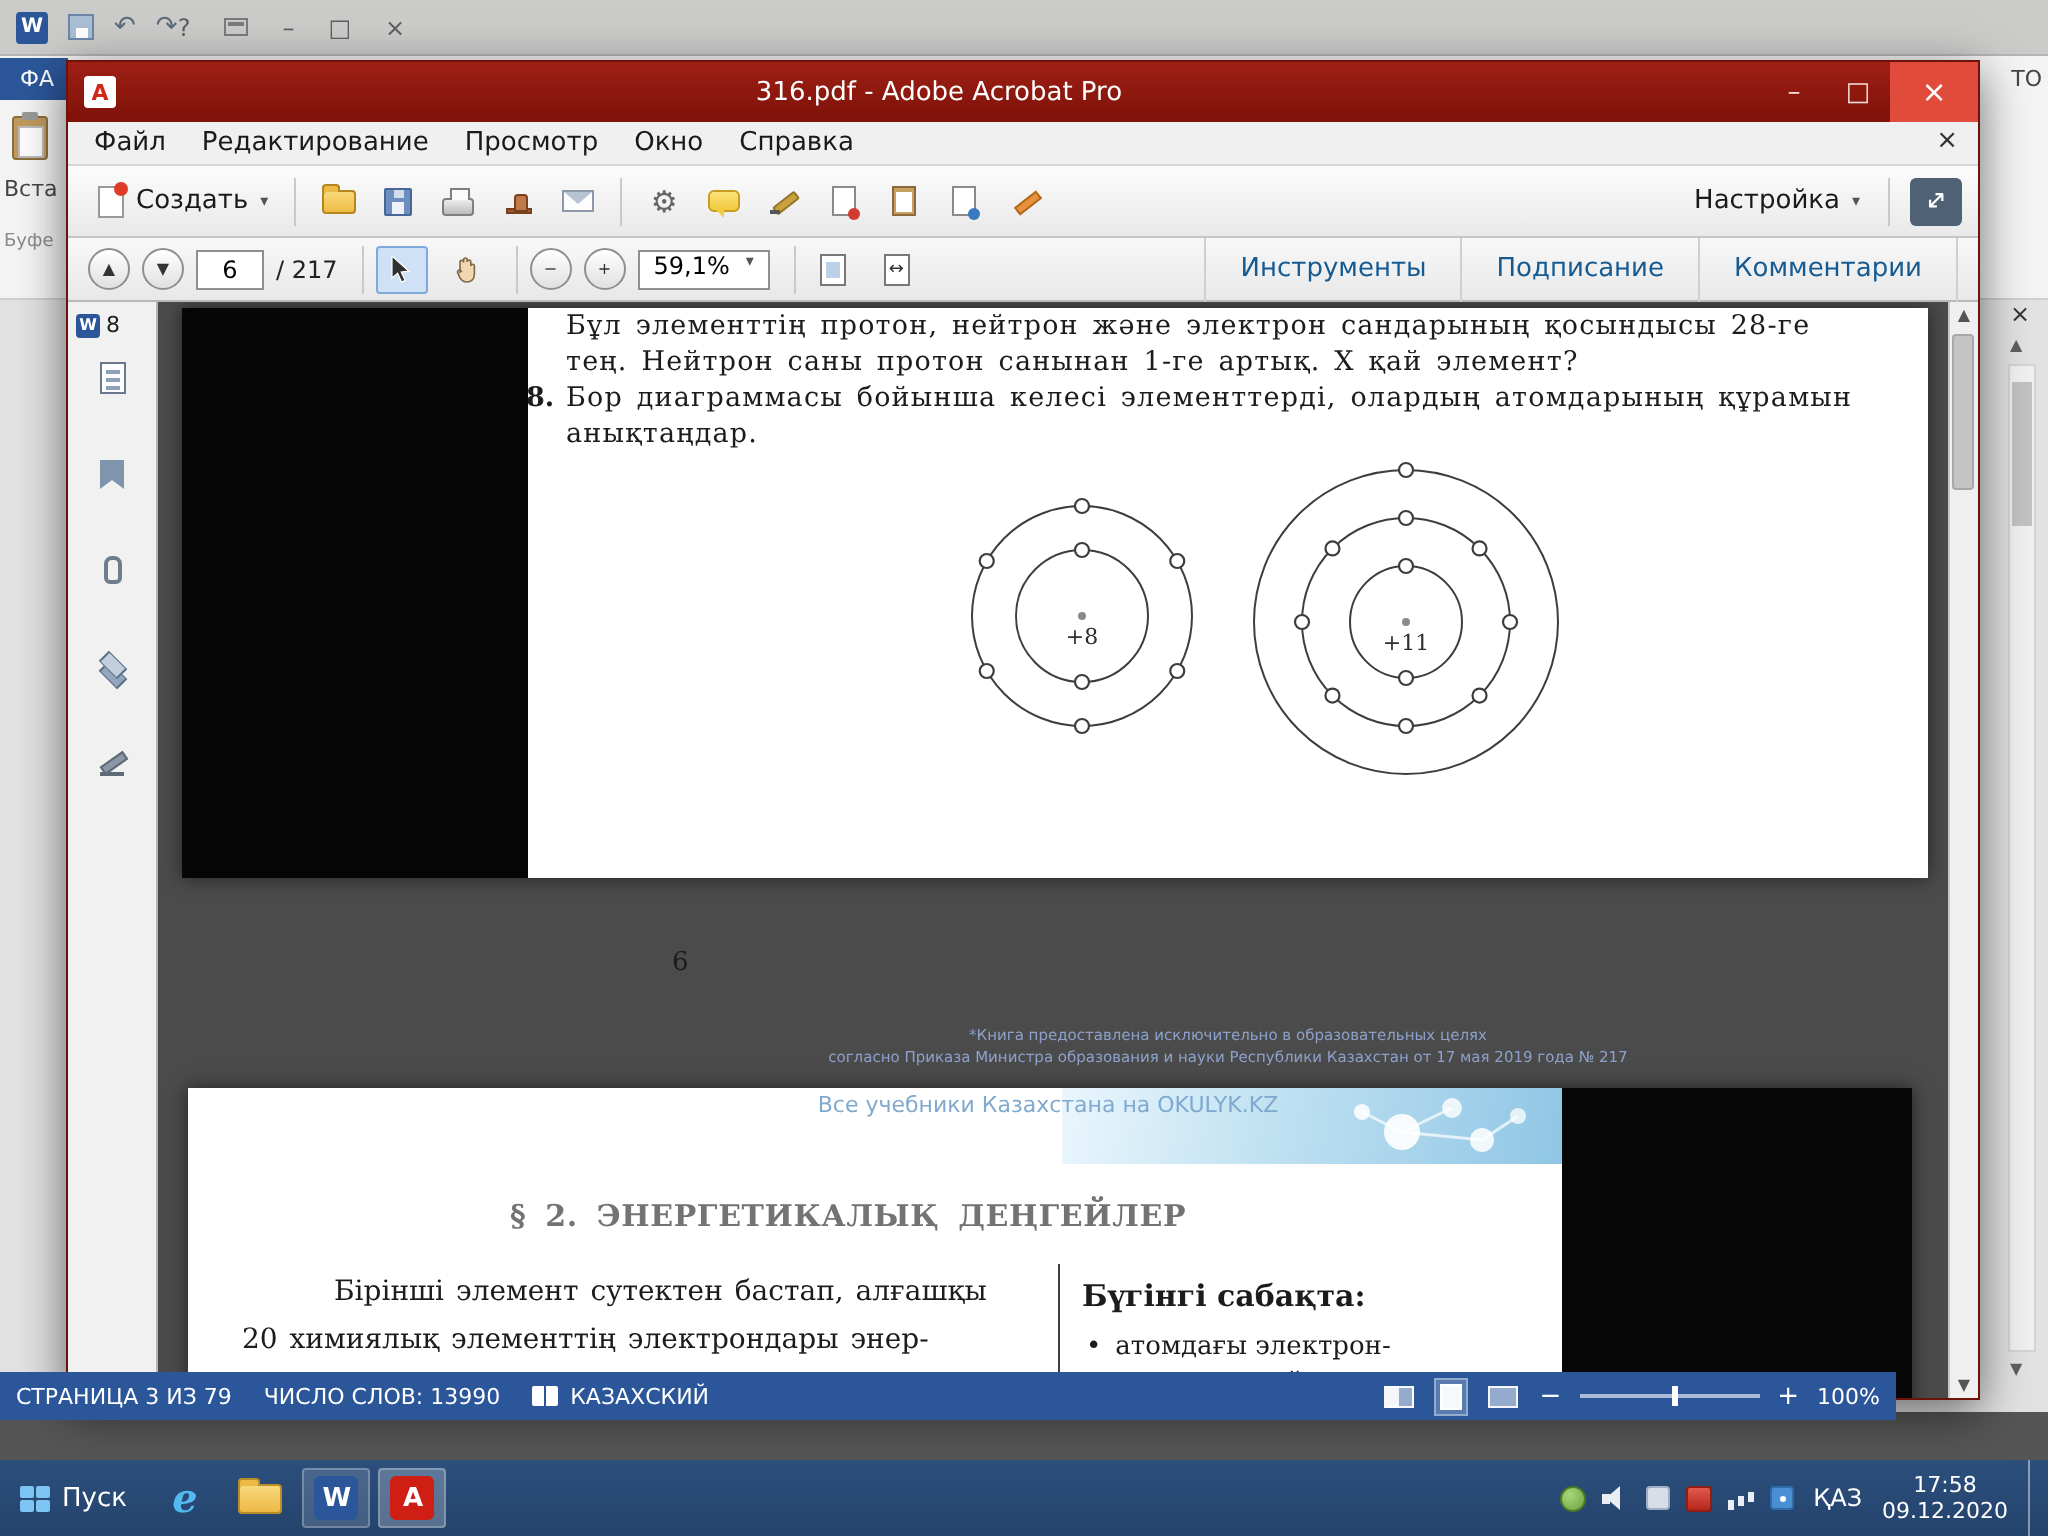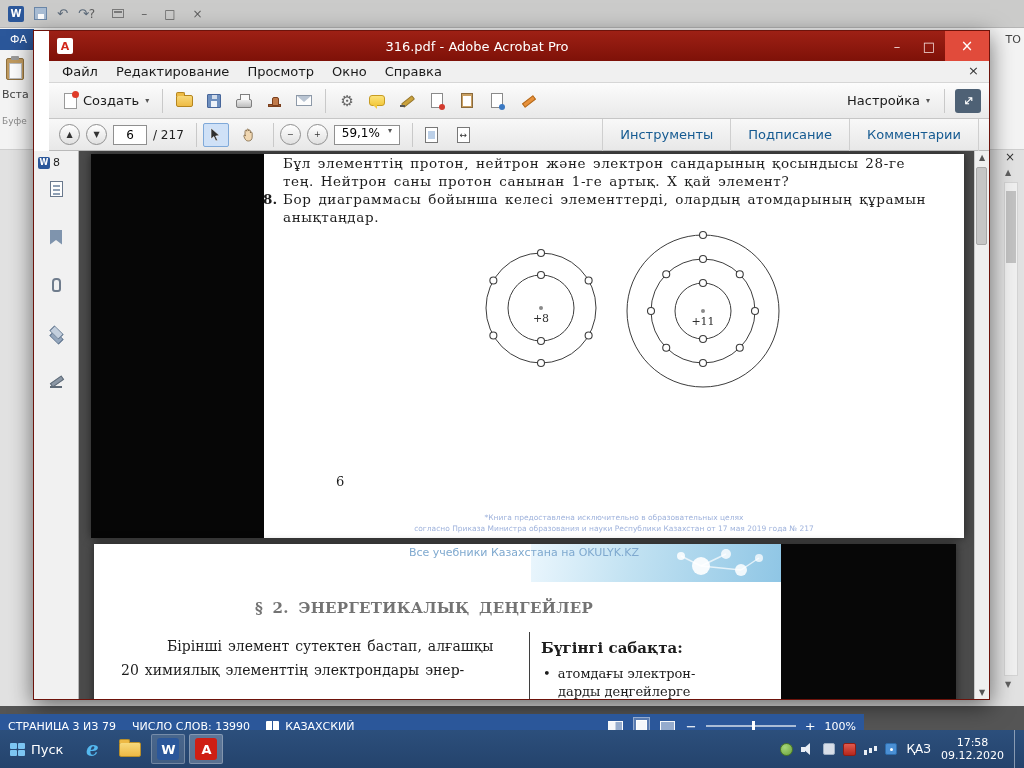--- a/index.html
+++ b/index.html
@@ -33,21 +33,21 @@
   .paste-label{left:2px;top:60px;font-size:11px;color:#444;}
   .clip-label{left:2px;top:88px;font-size:9px;color:#8a8a8a;}
   .acct{right:3px;top:5px;font-size:11px;color:#444;}
   .wdoc-close{left:1005px;top:122px;font-size:12px;color:#333;}
   .wsb-up{left:1005px;top:140px;font-size:8px;color:#5f5f5f;}
   .wsb-track{left:1004px;top:154px;width:14px;height:494px;background:#f0f0f0;border:1px solid #d4d4d4;}
   .wsb-thumb{position:absolute;left:1px;top:8px;width:10px;height:72px;background:#c2c2c2;}
   .wsb-down{left:1005px;top:652px;font-size:8px;color:#5f5f5f;}
 
   
-  .acr{left:33px;top:30px;width:957px;height:670px;background:#fff;border:1px solid #6d130b;box-shadow:0 6px 22px rgba(0,0,0,.55);padding-left:15px;}
+  .acr{left:33px;top:30px;width:957px;height:670px;background:#fff;border:1px solid #6d130b;box-shadow:0 6px 22px rgba(0,0,0,.55);}
   .acr-titlebar{height:30px;background:linear-gradient(#9e2015,#7e1108);display:flex;align-items:center;padding-left:8px;}
   .acr-app-icon{width:16px;height:16px;background:#fff;border-radius:2px;display:flex;align-items:center;justify-content:center;}
   .acr-app-icon::before{content:"A";color:#d2281c;font-weight:bold;font-size:11px;}
   .acr-title{flex:1;text-align:center;color:#fff;font-size:13px;white-space:nowrap;}
   .acr-btns{display:flex;height:100%;align-items:stretch;}
   .acr-min,.acr-max{width:32px;display:flex;align-items:center;justify-content:center;color:#f3ddda;font-size:13px;}
   .acr-close{width:44px;display:flex;align-items:center;justify-content:center;background:#e14b3b;color:#fff;font-size:15px;}
 
   .acr-menubar{height:22px;background:#f0f0f0;border-bottom:1px solid #d6d6d6;display:flex;align-items:center;position:relative;padding-left:4px;}
   .menus{display:flex;}
@@ -87,21 +87,21 @@
   .acr-doc>*{position:absolute;}
   .tools-strip{left:0;top:0;bottom:0;width:45px;background:#f1f1f1;border-right:1px solid #b5b5b5;display:flex;flex-direction:column;align-items:center;padding-top:26px;gap:24px;}
   .sbbtn{width:28px;height:24px;display:flex;align-items:center;justify-content:center;flex:none;}
   .wfrag{left:4px;top:5px;display:flex;align-items:center;gap:3px;z-index:3;}
   .wfrag-chip{width:12px;height:12px;background:#2b579a;border-radius:2px;display:flex;align-items:center;justify-content:center;}
   .wfrag-chip::before{content:"W";color:#fff;font-size:8px;font-weight:bold;}
   .wfrag-label{font-size:11px;color:#222;}
 
   
   .pdf-serif{font-family:"DejaVu Serif","Liberation Serif",serif;color:#1c1c1c;}
-  .page1{left:57px;top:3px;width:873px;height:384px;background:#fff;box-shadow:0 0 9px rgba(0,0,0,.55);}
+  .page1{left:57px;top:3px;width:873px;height:285px;background:#fff;box-shadow:0 0 9px rgba(0,0,0,.55);}
   .page1>*{position:absolute;}
   .p1-black{left:0;top:0;width:173px;height:100%;background:#060606;}
   .p1-line{left:192px;white-space:nowrap;font-size:13.5px;letter-spacing:.6px;word-spacing:2px;}
   .l1{top:1px;}.l2{top:19px;}.l3{top:37px;}.l4{top:55px;}
   .p1-num{left:172px;top:37px;font-weight:bold;font-size:13.5px;}
   .p1-pageno{left:245px;top:320px;font-size:13px;}
   .p1-wm{left:173px;top:358px;width:700px;text-align:center;color:#94aad8;font-size:7.5px;line-height:11px;opacity:.9;}
   .bohr{left:0;top:0;}
 
   .page2{left:60px;top:393px;width:862px;height:280px;background:#fff;box-shadow:0 0 9px rgba(0,0,0,.55);}
@@ -158,21 +158,21 @@
   .bookmarks-icon{width:12px;height:15px;background:#7f94ad;clip-path:polygon(0 0,100% 0,100% 100%,50% 70%,0 100%);}
   .attachments-icon{width:9px;height:14px;border:2px solid #6f7c8c;border-radius:4px 4px 3px 3px;}
   .layers-icon{width:18px;height:17px;}
   .layers-icon::before{content:"";position:absolute;left:3px;top:6px;width:11px;height:11px;background:#93a6bd;border:1px solid #5d7189;transform:rotate(45deg) scale(1,.55);}
   .layers-icon::after{content:"";position:absolute;left:3px;top:1px;width:11px;height:11px;background:#c3cfdd;border:1px solid #5d7189;transform:rotate(45deg) scale(1,.55);}
   .signatures-icon{width:15px;height:14px;}
   .signatures-icon::before{content:"";position:absolute;left:1px;top:5px;width:12px;height:3px;background:#8b97a5;border:1px solid #5f6b78;transform:rotate(-35deg);}
   .signatures-icon::after{content:"";position:absolute;left:1px;bottom:0;width:12px;height:2px;background:#5f6b78;}
 
   
-  .wstatus{left:0;top:714px;width:864px;height:24px;background:#2b579a;display:flex;align-items:center;color:#fff;font-size:11px;padding:0 8px;gap:16px;}
+  .wstatus{left:0;top:686px;width:948px;height:24px;background:#2b579a;display:flex;align-items:center;color:#fff;font-size:11px;padding:0 8px;gap:16px;}
   .proof-icon{width:13px;height:10px;background:#fff;border-radius:1px;position:relative;display:inline-block;margin-right:-10px;}
   .proof-icon::before{content:"";position:absolute;left:6px;top:0;bottom:0;width:1px;background:#2b579a;}
   .ws-right{margin-left:auto;display:flex;align-items:center;gap:9px;}
   .wv-wrap{display:flex;align-items:center;justify-content:center;padding:2px;}
   .wv-sel{background:rgba(255,255,255,.22);outline:1px solid rgba(255,255,255,.5);}
   .wv{display:inline-block;}
   .wv-read{width:15px;height:11px;background:linear-gradient(to right,rgba(255,255,255,.95) 48%,rgba(255,255,255,.5) 52%);border:1px solid rgba(255,255,255,.9);}
   .wv-print{width:11px;height:13px;background:rgba(255,255,255,.95);border:1px solid rgba(255,255,255,.9);}
   .wv-web{width:15px;height:11px;background:rgba(255,255,255,.5);border:1px solid rgba(255,255,255,.9);}
   .zglyph{font-size:13px;color:#fff;}

